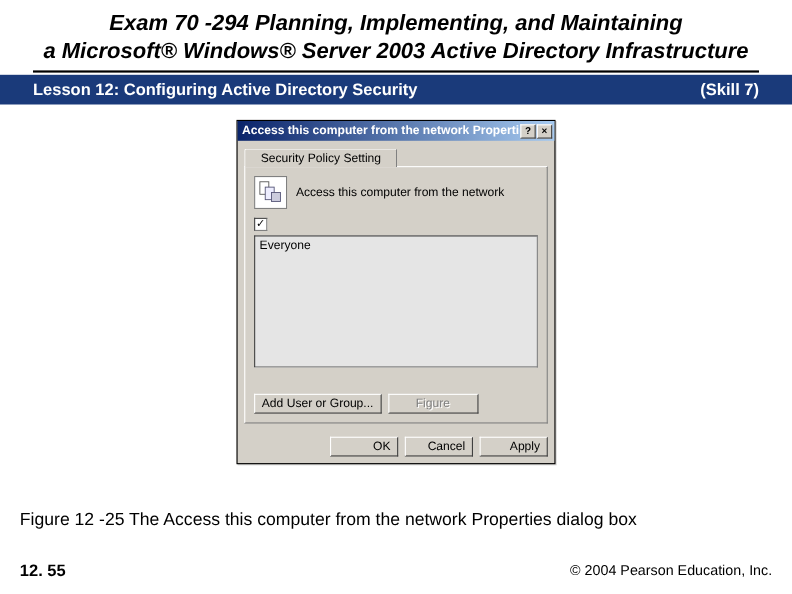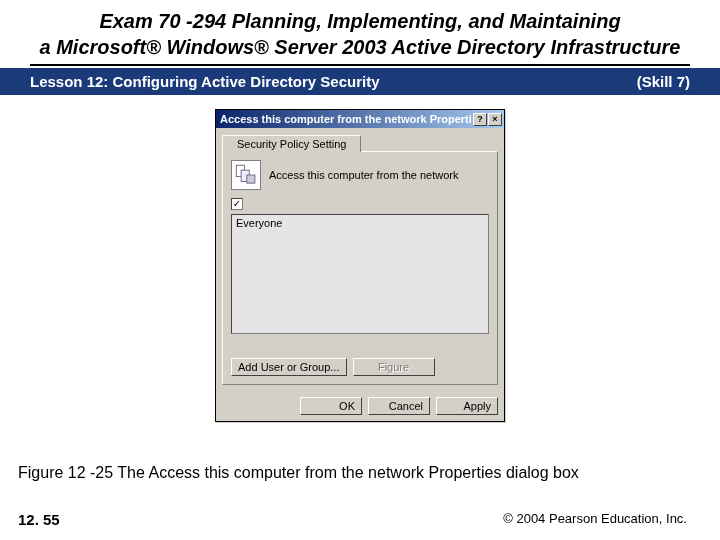--- a/index.html
+++ b/index.html
@@ -22,21 +22,21 @@
   .policy-icon svg { width: 26px; height: 26px; }
   .check-row { display: flex; align-items: center; gap: 4px; margin-bottom: 4px; }
   .check-box { width: 12px; height: 12px; background: #fff; border: 1px solid #808080; border-top-color: #404040; border-left-color: #404040; display: flex; align-items: center; justify-content: center; font-size: 10px; line-height: 1; }
   .listbox { background: #e5e5e5; border: 1px solid #808080; border-top-color: #404040; border-left-color: #404040; height: 120px; padding: 2px 4px; font-size: 11px; overflow: hidden; }
   .btn-row { display: flex; gap: 6px; margin-top: 24px; }
   .win2k-btn { background: #d4d0c8; border: 1px solid #fff; border-right-color: #404040; border-bottom-color: #404040; padding: 2px 6px; font-size: 11px; min-width: 82px; text-align: center; font-family: Tahoma, sans-serif; cursor: pointer; }
   .win2k-btn.disabled { color: #808080; text-shadow: 1px 1px 0 #fff; }
   .dialog-footer { display: flex; justify-content: flex-end; gap: 6px; padding: 6px; }
   .dialog-footer .win2k-btn { min-width: 62px; text-align: right; }
   .caption { font-weight: normal; font-size: 16px; padding: 6px 18px 0; margin-top: 26px; }
-  .footer { position: absolute; bottom: 12px; left: 0; right: 15px; display: flex; justify-content: space-between; padding: 0 18px; font-size: 15px; font-weight: bold; }
+  .footer { position: absolute; bottom: 12px; left: 0; right: 0; display: flex; justify-content: space-between; padding: 0 18px; font-size: 15px; font-weight: bold; }
   .copyright { font-weight: normal; font-size: 13px; }
 </style>
 </head>
 <body>
 
 <div class="title-area">
   <div>Exam 70 -294 Planning, Implementing, and Maintaining</div>
   <div>a Microsoft® Windows® Server 2003 Active Directory Infrastructure</div>
 </div>
 <div class="title-underline"></div>

